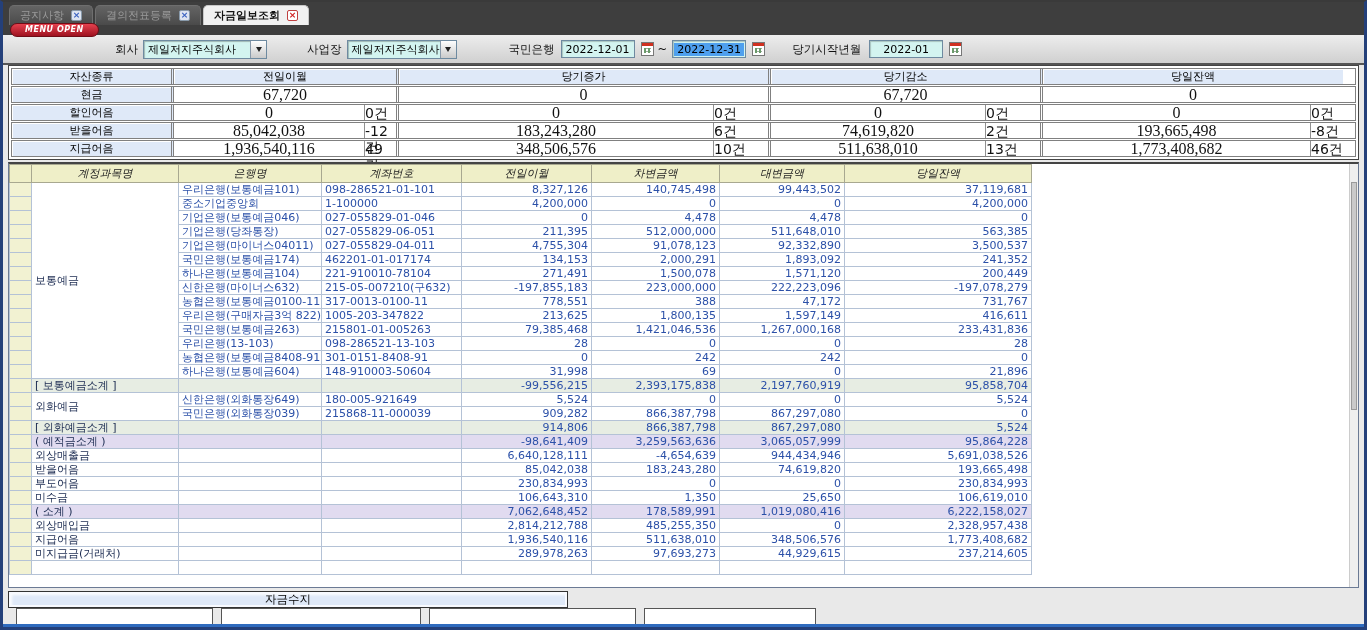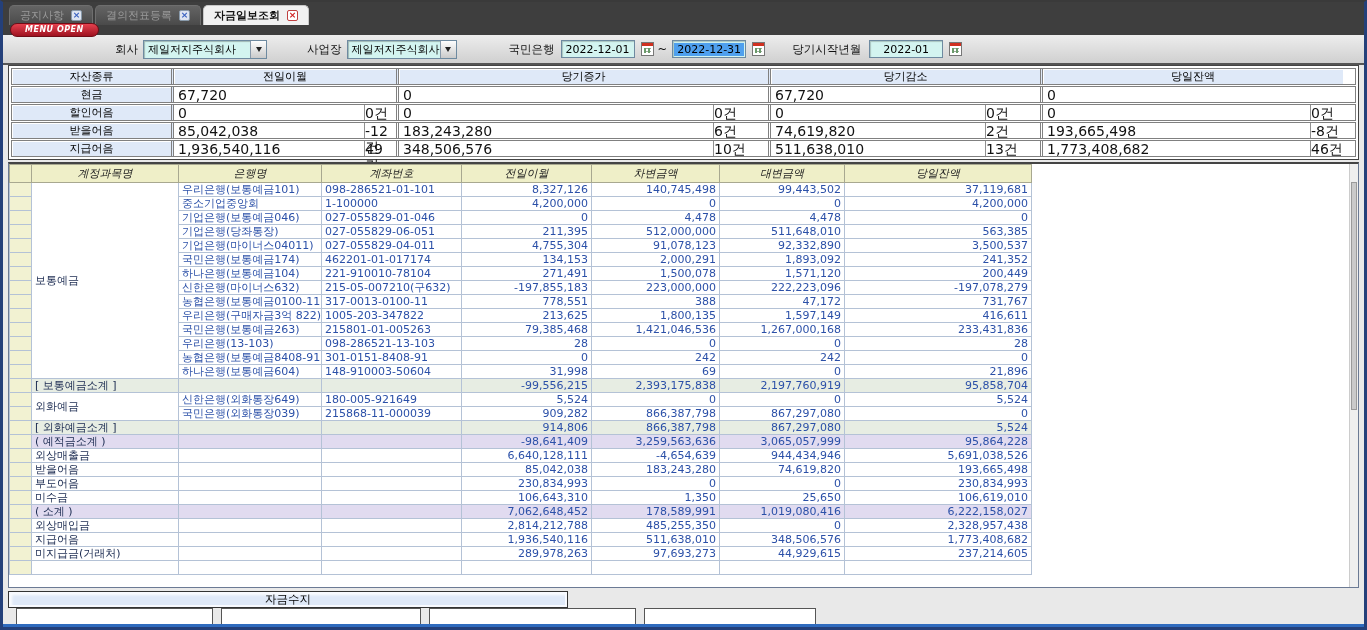--- a/index.html
+++ b/index.html
@@ -41,21 +41,21 @@
     background:repeating-linear-gradient(to right,#6A9A6A 0 2px,transparent 2px 4px),
                repeating-linear-gradient(to bottom,#9AAA9A 0 1px,transparent 1px 3px);}
   
   .summary{margin:0 5px;border:1px solid #444;background:#FFF;padding:1px;}
   .srow{display:flex;height:17px;border:1px solid #808080;margin:1px;background:#FFF;}
   .scell-label{width:162px;background:#DFE9F8;border-right:3px double #808080;display:flex;
     align-items:center;justify-content:center;font-size:11px;color:#000;
     box-shadow:inset 1px 1px 0 #FFF;flex-shrink:0;}
   .sgroup{display:flex;border-right:3px double #808080;}
   .sgroup:last-child{border-right:none;}
-  .samt{text-align:left;padding:0 4px;color:#111;font-size:14px;line-height:16px;flex:1;overflow:hidden;}
+  .samt{text-align:center;padding:0 4px;color:#111;font-size:16px;line-height:16px;flex:1;overflow:hidden;font-family:Liberation Serif, serif;}
   .scnt{border-left:1px solid #909090;text-align:left;font-size:14px;color:#111;line-height:16px;flex-shrink:0;}
   .shead{background:#DFE9F8;text-align:center;font-size:11px;color:#000;line-height:16px;
     box-shadow:inset 1px 1px 0 #FFF;}
   
   .gridwrap{margin:2px 5px 0;height:426px;border:1px solid #6B7A94;border-top:2px solid #444;
     background:#FFF;position:relative;overflow:hidden;}
   table.grid{border-collapse:collapse;table-layout:fixed;width:1022px;font-size:11px;}
   table.grid th{background:#EFEFC8;border:1px solid #A8A890;height:18px;font-weight:normal;color:#222;
     padding:0;overflow:hidden;white-space:nowrap;font-style:italic;}
   table.grid td{border:1px solid #B4C2D6;height:14px;line-height:13px;padding:0 3px;overflow:hidden;white-space:nowrap;}

